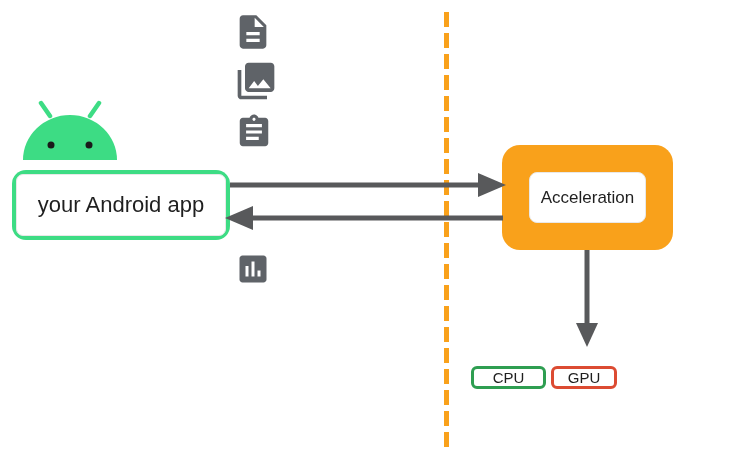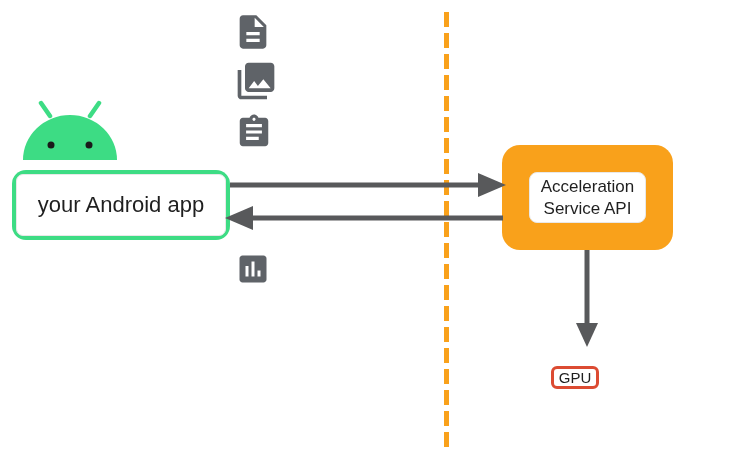--- a/index.html
+++ b/index.html
@@ -87,21 +87,21 @@
     box-sizing: border-box;
     background: #fff;
     border-radius: 6px;
     display: flex;
     align-items: center;
     justify-content: center;
     font-size: 15px;
     color: var(--text);
   }
   .chip-cpu { left: 471px; width: 75px; border: 3px solid var(--cpu-border-green); }
-  .chip-gpu { left: 551px; width: 48px; border: 3px solid var(--gpu-border-red); }
+  .chip-gpu { left: 551px; width: 66px; border: 3px solid var(--gpu-border-red); }
 
   
   .dashed-line {
     position: absolute;
     left: 444px;
     top: 12px;
     width: 5px;
     height: 435px;
     background: repeating-linear-gradient(
       to bottom,
@@ -158,36 +158,38 @@
   </svg>
   <svg class="mi icon-barchart" width="36" height="36" viewBox="0 0 24 24">
     <path d="M19 3H5c-1.1 0-2 .9-2 2v14c0 1.1.9 2 2 2h14c1.1 0 2-.9 2-2V5c0-1.1-.9-2-2-2zM9 17H7v-7h2v7zm4 0h-2V7h2v10zm4 0h-2v-4h2v4z"></path>
   </svg>
 
   <div class="dashed-line"></div>
 
   <div class="node-orange">
     <div class="node-inner">
       <span>Acceleration</span>
-      <span>Service API</span>
     </div>
   </div>
 
   <svg class="arrows" width="750" height="458" viewBox="0 0 750 458">
     <g>
       <line x1="230" y1="185" x2="480" y2="185"></line>
       <polygon points="478,173 478,197 506,185"></polygon>
     </g>
     <g>
       <line x1="503" y1="218" x2="251" y2="218"></line>
       <polygon points="253,206 253,230 225,218"></polygon>
     </g>
     <g>
       <line x1="587" y1="250" x2="587" y2="326"></line>
       <polygon points="576,323 598,323 587,347"></polygon>
     </g>
   </svg>
 
+  <div class="chip chip-cpu">
+    <span>CPU</span>
+  </div>
   <div class="chip chip-gpu">
     <span>GPU</span>
   </div>
 
 </div>
 
 </body></html>

